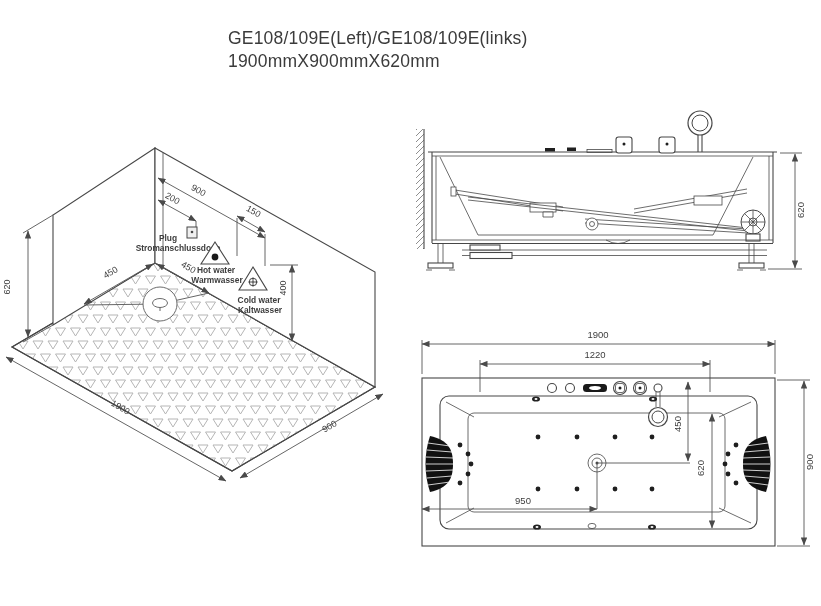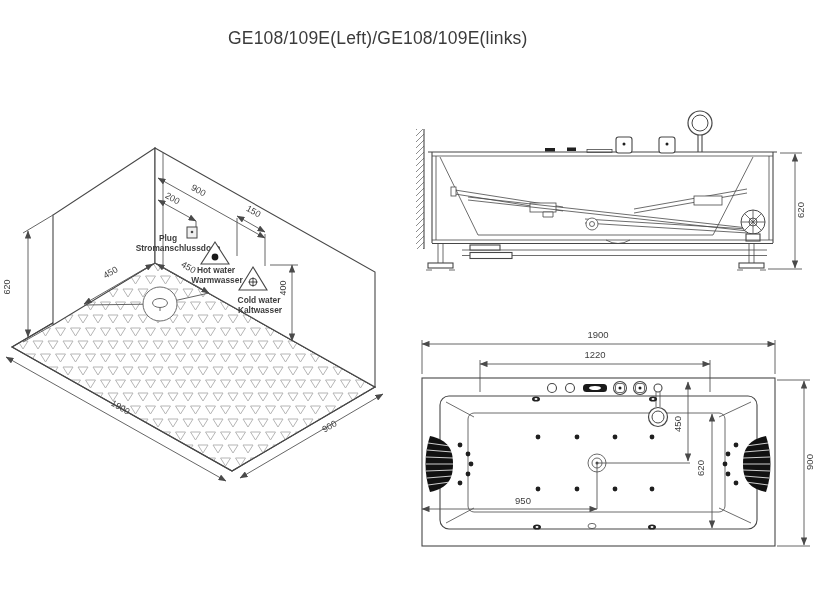--- a/index.html
+++ b/index.html
@@ -18,20 +18,21 @@
   .dim{stroke:#555555;stroke-width:.9;fill:none;}
   .dima{stroke:#555555;stroke-width:.9;fill:none;marker-start:url(#arr);marker-end:url(#arr);}
 </style>
 </head>
 <body>
 
 <div id="stage">
 
   <div id="title">
     <div>GE108/109E(Left)/GE108/109E(links)</div>
+    <div>1900mmX900mmX620mm</div>
   </div>
 
   <svg width="821" height="606" viewBox="0 0 821 606" style="position:absolute;left:0;top:0;">
     <defs>
       <pattern id="tiles" width="30" height="26" patternUnits="userSpaceOnUse">
         <g fill="none" stroke="#b5b5b5" stroke-width="1">
           <path d="M3,3 h10 l-5,8 z"></path>
             <path d="M18,3 h10 l-5,8 z"></path>
           <path d="M-4.5,16 h10 l-5,8 z"></path>
             <path d="M10.5,16 h10 l-5,8 z"></path>

